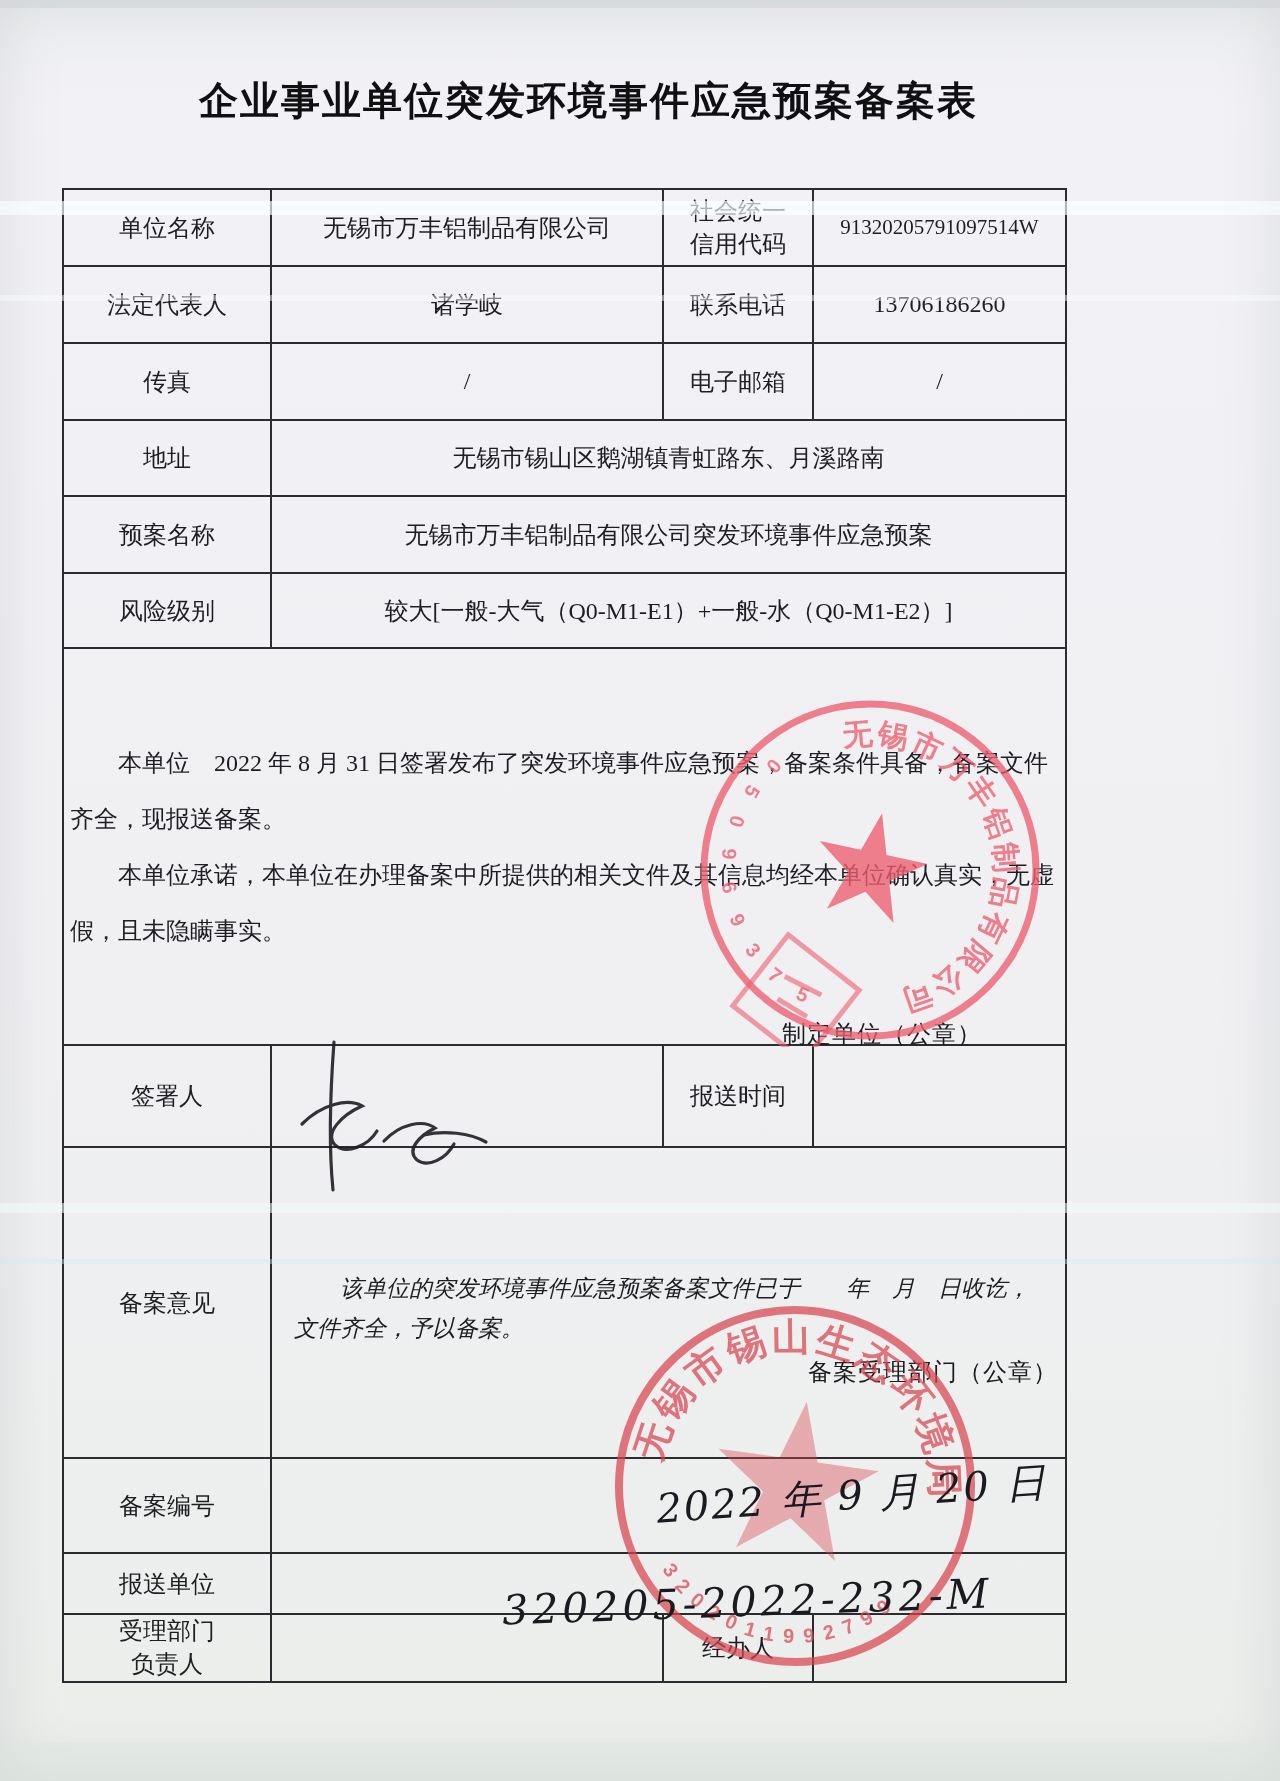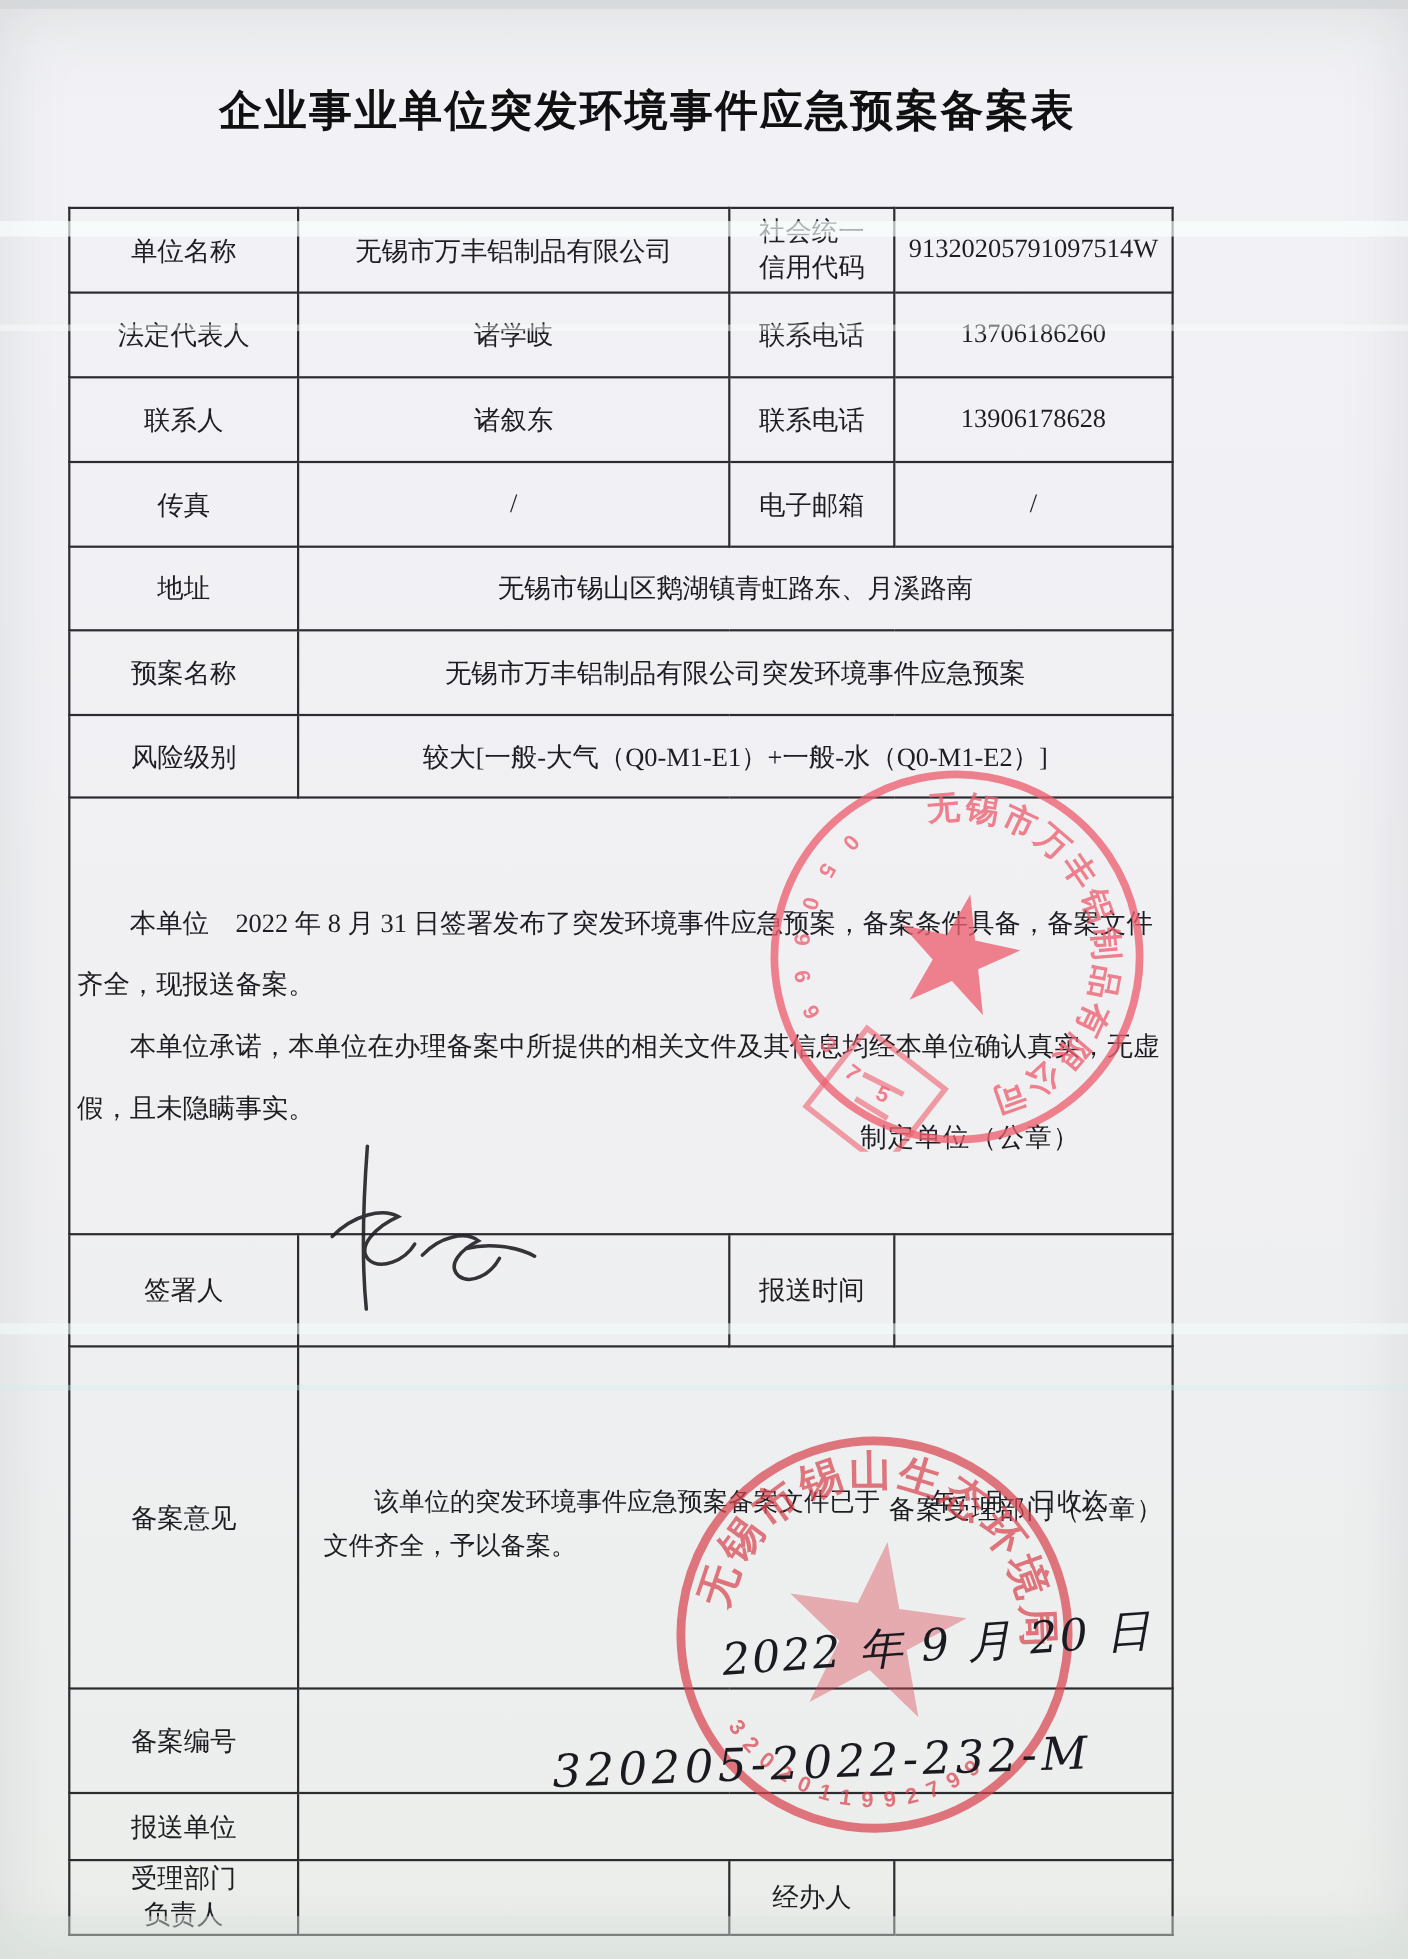--- a/index.html
+++ b/index.html
@@ -31,21 +31,21 @@
     text-align:center;vertical-align:middle;
     box-sizing:border-box;
     overflow:hidden;
   }
   td.two-line div{line-height:33px;}
   td.decl-cell{
     text-align:left;vertical-align:top;
     padding:56px 26px 0 26px;
   }
   td.decl-cell p{margin:0;text-indent:2em;font-size:24px;line-height:56px;text-align:left;}
-  td.opinion-cell{text-align:left;vertical-align:top;padding:0;}
+  td.opinion-cell{text-align:left;vertical-align:top;padding:0;font-style:italic;}
   p.opinion-text{margin:12px 12px 0 16px;text-indent:2em;font-size:23px;line-height:40px;text-align:left;}
   .caption{
     position:absolute;z-index:30;font-size:24px;color:#1b1b20;
     letter-spacing:1px;white-space:nowrap;
   }
   .hw{
     position:absolute;z-index:45;
     font-family:"DejaVu Serif",serif;font-style:italic;
     color:#1a1a20;white-space:nowrap;
   }
@@ -79,33 +79,27 @@
         <col style="width:253px">
     </colgroup>
     <tbody>
         <tr style="height:77px">
       <td>单位名称</td>
       <td>无锡市万丰铝制品有限公司</td>
       <td class="two-line">
         <div>社会统一</div>
         <div>信用代码</div>
       </td>
-      <td style="font-size:24px">91320205791097514W</td>
+      <td style="font-size:21px">91320205791097514W</td>
     </tr>
     <tr style="height:77px">
       <td>法定代表人</td>
       <td>诸学岐</td>
       <td>联系电话</td>
       <td>13706186260</td>
-    </tr>
-    <tr style="height:77px">
-      <td>联系人</td>
-      <td>诸叙东</td>
-      <td>联系电话</td>
-      <td>13906178628</td>
     </tr>
     <tr style="height:77px">
       <td>传真</td>
       <td>/</td>
       <td>电子邮箱</td>
       <td>/</td>
     </tr>
     <tr style="height:76px">
       <td>地址</td>
       <td colspan="3">无锡市锡山区鹅湖镇青虹路东、月溪路南</td>

